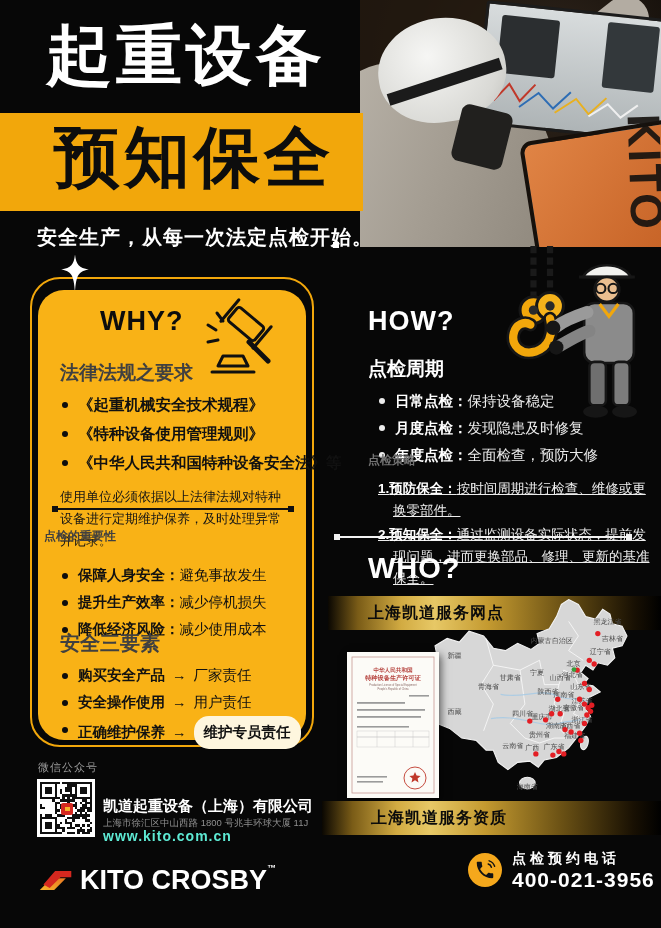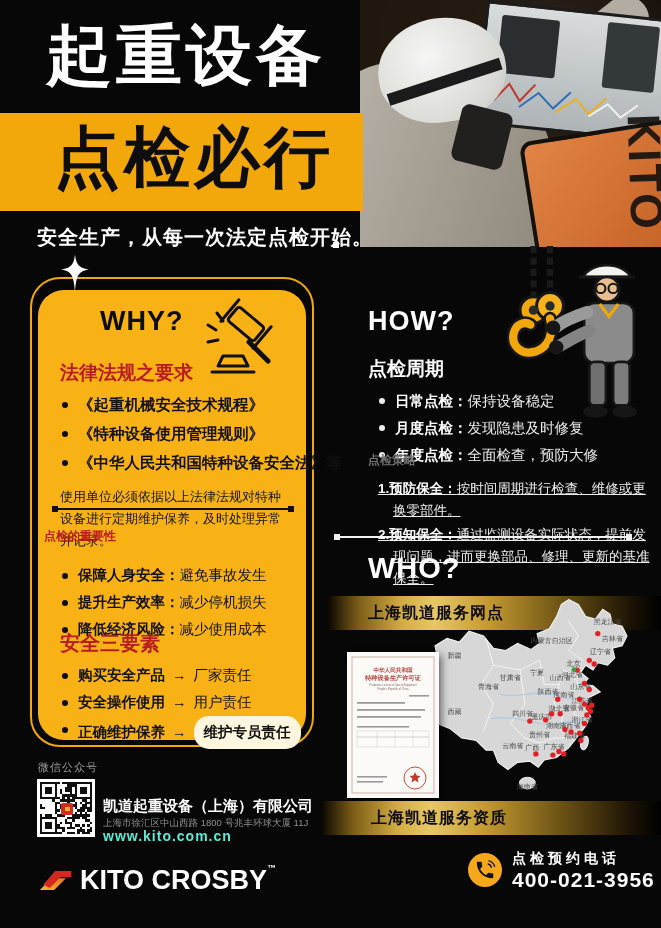--- a/index.html
+++ b/index.html
@@ -27,21 +27,21 @@
   .ph-helmet{left:18px;top:18px;width:128px;height:104px;background:radial-gradient(circle at 40% 35%,#f6f6f4,#d9d9d5 70%,#bdbdb8);border-radius:50% 50% 46% 46%;transform:rotate(-8deg);}
   .ph-helmet-band{left:6px;top:58px;width:118px;height:12px;background:#1b1b1b;transform:rotate(-10deg);}
   .ph-strap{left:96px;top:108px;width:52px;height:58px;background:#21201e;transform:rotate(14deg);border-radius:8px;}
 
   
   .card-outline{left:30px;top:277px;width:280px;height:466px;border:2px solid #F2A70B;border-radius:30px;}
   .card{left:38px;top:290px;width:268px;height:450px;background:#F9B216;border-radius:26px;}
   .sparkle{left:60px;top:254px;width:30px;height:40px;}
   .why-heading{left:22px;top:16px;font-size:27px;font-weight:900;color:#0d0d0d;letter-spacing:1px;margin-left:40px;}
   .gavel{right:18px;top:6px;}
-  .sec-title{font-weight:900;color:#b91c1c;}
+  .sec-title{font-weight:900;color:#404040;}
   .law-title{left:22px;top:70px;font-size:19px;}
   .law-list{left:22px;top:100px;width:236px;list-style:none;margin:0;padding:0;}
   .law-list li{position:relative;padding-left:18px;font-size:15.5px;font-weight:800;line-height:29px;white-space:nowrap;}
   .law-list li::before{content:"";position:absolute;left:2px;top:12px;width:6px;height:6px;border-radius:50%;background:#0d0d0d;}
   .law-note{left:22px;top:196px;width:228px;font-size:13px;line-height:1.7;color:#151515;margin:0;}
   .divider{left:16px;top:218px;width:238px;height:2px;background:#101010;}
   .divider::before,.divider::after{content:"";position:absolute;top:-2px;width:6px;height:6px;background:#101010;}
   .divider::before{left:-2px;} .divider::after{right:-2px;}
   .imp-title{left:6px;top:238px;font-size:12px;}
   .imp-list{left:22px;top:272px;width:236px;list-style:none;margin:0;padding:0;}
@@ -141,21 +141,21 @@
       <div class="abs ph-hoist-text">KITO</div>
     </div>
     <div class="abs ph-helmet">
       <div class="abs ph-helmet-band"></div>
     </div>
     <div class="abs ph-strap"></div>
   </div>
 
   <div class="abs title1">起重设备</div>
   <div class="abs yellow-band"></div>
-  <div class="abs title2">点检必行</div>
+  <div class="abs title2">预知保全</div>
   <div class="abs subtitle">安全生产，从每一次法定点检开始。</div>
   <div class="abs deco-square"></div>
 
   <div class="abs card-outline"></div>
   <svg class="abs sparkle" viewBox="0 0 26 34">
     <path d="M13 0 C14 9 16.5 11.5 25 13 C16.5 14.5 14 17 13 33 C12 17 9.5 14.5 1 13 C9.5 11.5 12 9 13 0 Z" fill="#fff"></path>
   </svg>
   <div class="abs card">
     <div class="abs why-heading">WHY?</div>
     <svg class="abs gavel" width="92" height="86" viewBox="0 0 92 86">

